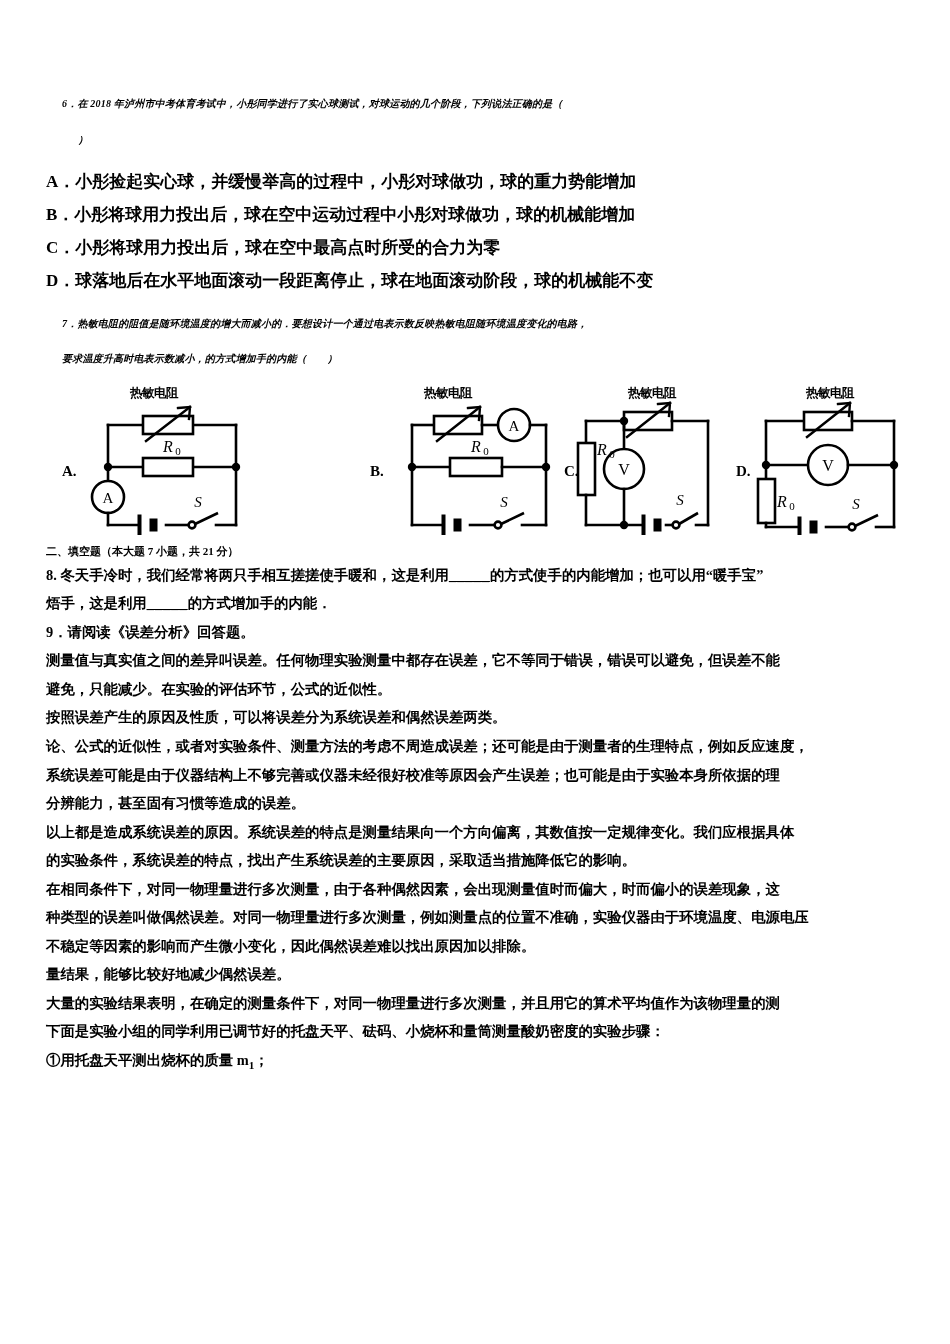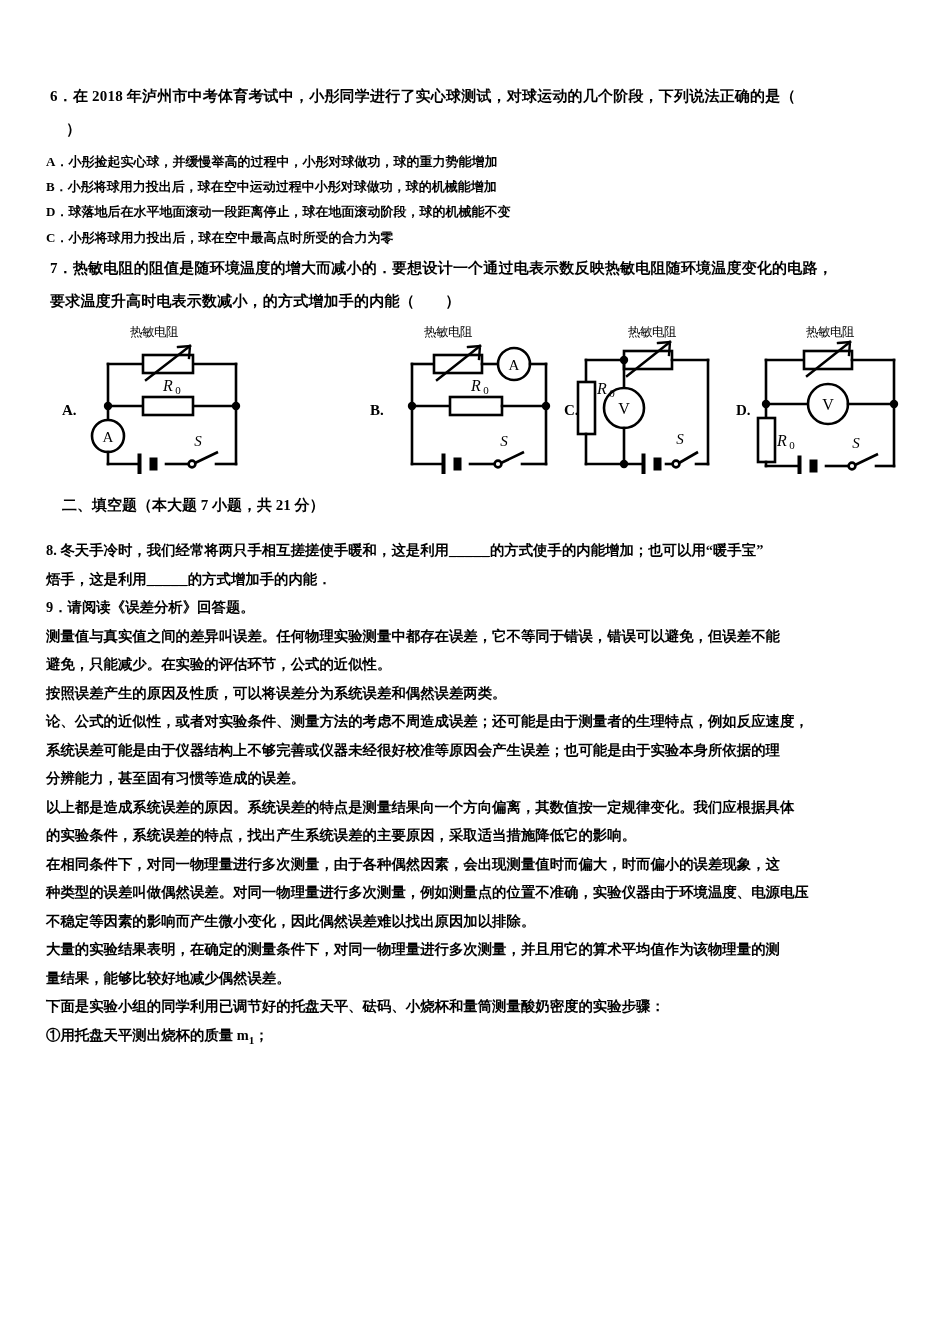--- a/index.html
+++ b/index.html
@@ -24,45 +24,46 @@
   }
   .content {
     position: absolute;
     left: 46px;
     top: 78px;
     width: 862px;
   }
 
   
   .q-line {
-    font-size: 15px;
+    font-size: 10px;
     font-weight: bold;
     line-height: 1.95;
     letter-spacing: 0.2px;
     text-align: justify;
-    margin: 4px;
+    margin: 16px;
     white-space: pre-wrap;
+    font-style: italic;
   }
   .q-stem {
     margin-bottom: 0px;
   }
   .cont-line {
     padding-left: 16px;
   }
   .opt-line {
-    font-size: 13px;
+    font-size: 17px;
     font-weight: bold;
     line-height: 1.95;
     margin: 0;
   }
   .sec-head {
-    font-size: 15px;
+    font-size: 11px;
     font-weight: bold;
     line-height: 1.85;
-    margin: 16px;
+    margin: 0;
   }
   .body-line {
     font-size: 14.4px;
     font-weight: bold;
     line-height: 1.98;
     text-align: justify;
     margin: 0;
     white-space: pre-wrap;
   }
   .blank-ul {
@@ -88,39 +89,39 @@
   .circ-label {
     position: absolute;
     font-size: 15px;
     font-weight: bold;
     font-family: "Liberation Serif", serif;
   }
   svg { display: block; }
   .therm-cap {
     position: absolute;
     font-size: 12.5px;
-    font-weight: normal;
+    font-weight: bold;
     font-family: "Liberation Sans", sans-serif;
     letter-spacing: -0.5px;
     white-space: nowrap;
   }
 </style>
 </head>
 <body>
 
 <div class="page">
  <div class="content">
 
   <div>
     <p class="q-line q-stem">6．在 2018 年泸州市中考体育考试中，小彤同学进行了实心球测试，对球运动的几个阶段，下列说法正确的是（</p>
     <p class="q-line cont-line">）</p>
     <p class="opt-line">A．小彤捡起实心球，并缓慢举高的过程中，小彤对球做功，球的重力势能增加</p>
     <p class="opt-line">B．小彤将球用力投出后，球在空中运动过程中小彤对球做功，球的机械能增加</p>
+    <p class="opt-line">C．小彤将球用力投出后，球在空中最高点时所受的合力为零</p>
     <p class="opt-line">D．球落地后在水平地面滚动一段距离停止，球在地面滚动阶段，球的机械能不变</p>
-    <p class="opt-line">C．小彤将球用力投出后，球在空中最高点时所受的合力为零</p>
   </div>
 
   <div>
     <p class="q-line">7．热敏电阻的阻值是随环境温度的增大而减小的．要想设计一个通过电表示数反映热敏电阻随环境温度变化的电路，</p>
     <p class="q-line">要求温度升高时电表示数减小，的方式增加手的内能（　　）</p>
 
     <div class="circuits">
 
       <div class="circ-unit" style="left:22px;">
         <div class="therm-cap" style="left:62px; top:0px;">热敏电阻</div>
@@ -331,20 +332,20 @@
     <p class="body-line">避免，只能减少。在实验的评估环节，公式的近似性。</p>
     <p class="body-line">按照误差产生的原因及性质，可以将误差分为系统误差和偶然误差两类。</p>
     <p class="body-line">论、公式的近似性，或者对实验条件、测量方法的考虑不周造成误差；还可能是由于测量者的生理特点，例如反应速度，</p>
     <p class="body-line">系统误差可能是由于仪器结构上不够完善或仪器未经很好校准等原因会产生误差；也可能是由于实验本身所依据的理</p>
     <p class="body-line">分辨能力，甚至固有习惯等造成的误差。</p>
     <p class="body-line">以上都是造成系统误差的原因。系统误差的特点是测量结果向一个方向偏离，其数值按一定规律变化。我们应根据具体</p>
     <p class="body-line">的实验条件，系统误差的特点，找出产生系统误差的主要原因，采取适当措施降低它的影响。</p>
     <p class="body-line">在相同条件下，对同一物理量进行多次测量，由于各种偶然因素，会出现测量值时而偏大，时而偏小的误差现象，这</p>
     <p class="body-line">种类型的误差叫做偶然误差。对同一物理量进行多次测量，例如测量点的位置不准确，实验仪器由于环境温度、电源电压</p>
     <p class="body-line">不稳定等因素的影响而产生微小变化，因此偶然误差难以找出原因加以排除。</p>
+    <p class="body-line">量结果，能够比较好地减少偶然误差。</p>
     <p class="body-line">大量的实验结果表明，在确定的测量条件下，对同一物理量进行多次测量，并且用它的算术平均值作为该物理量的测</p>
-    <p class="body-line">量结果，能够比较好地减少偶然误差。</p>
     <p class="body-line">下面是实验小组的同学利用已调节好的托盘天平、砝码、小烧杯和量筒测量酸奶密度的实验步骤：</p>
     <p class="body-line"><span>①用托盘天平测出烧杯的质量 m</span><span class="sub">1</span><span>；</span></p>
   </div>
 
  </div>
 </div>
 
 </body></html>

